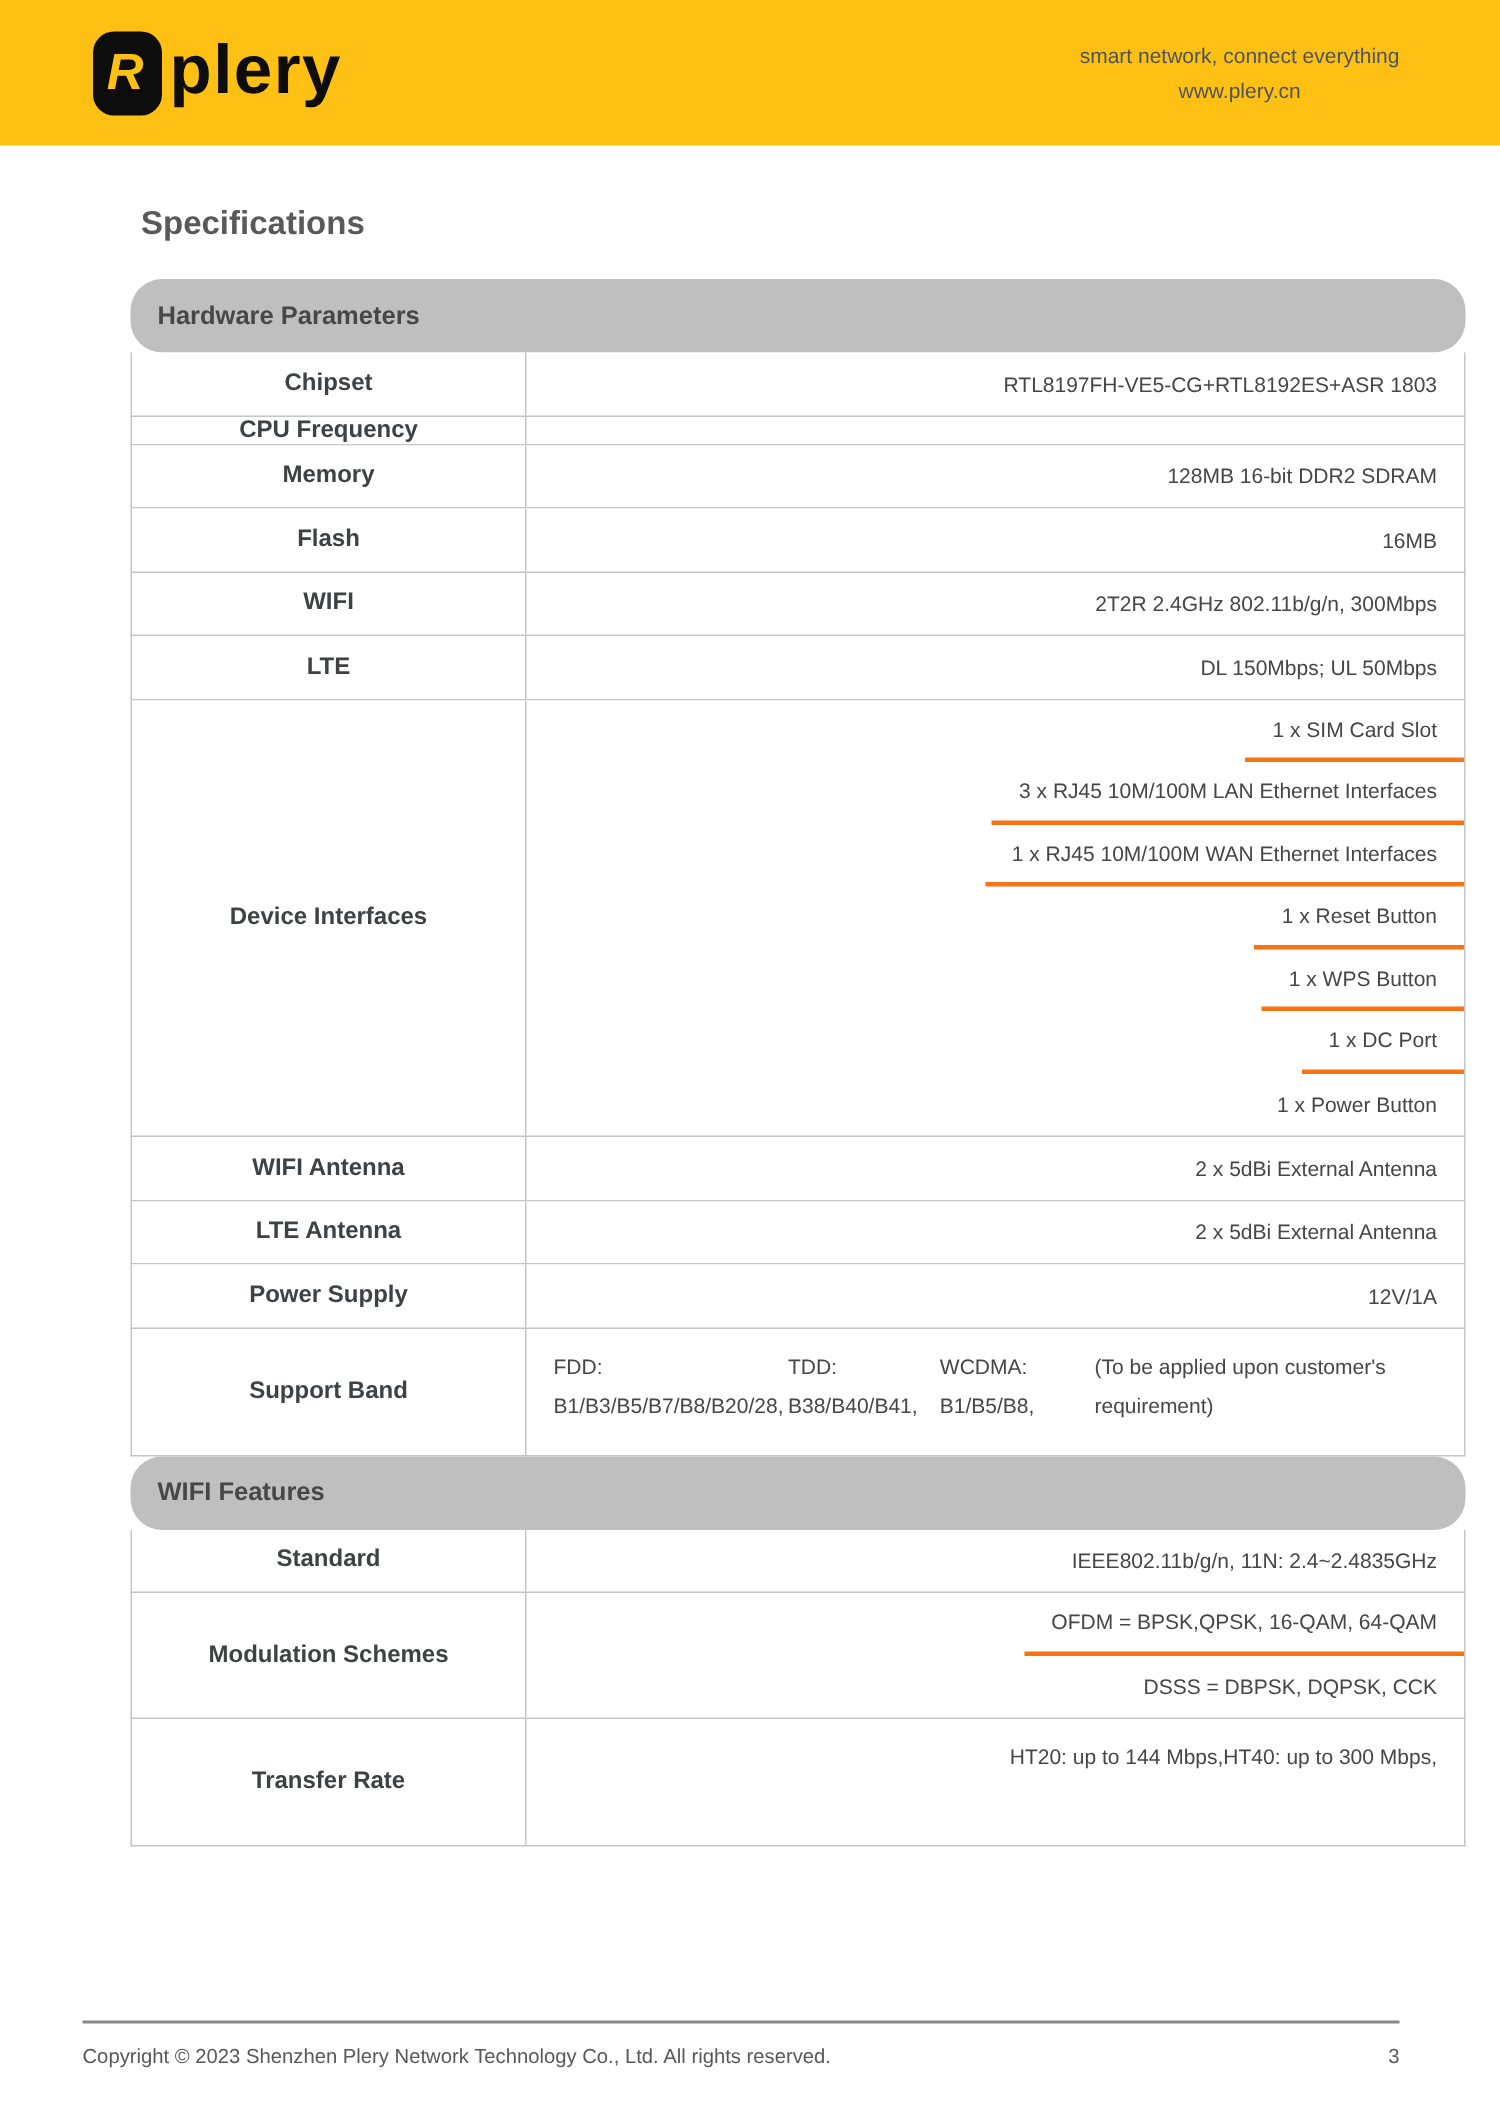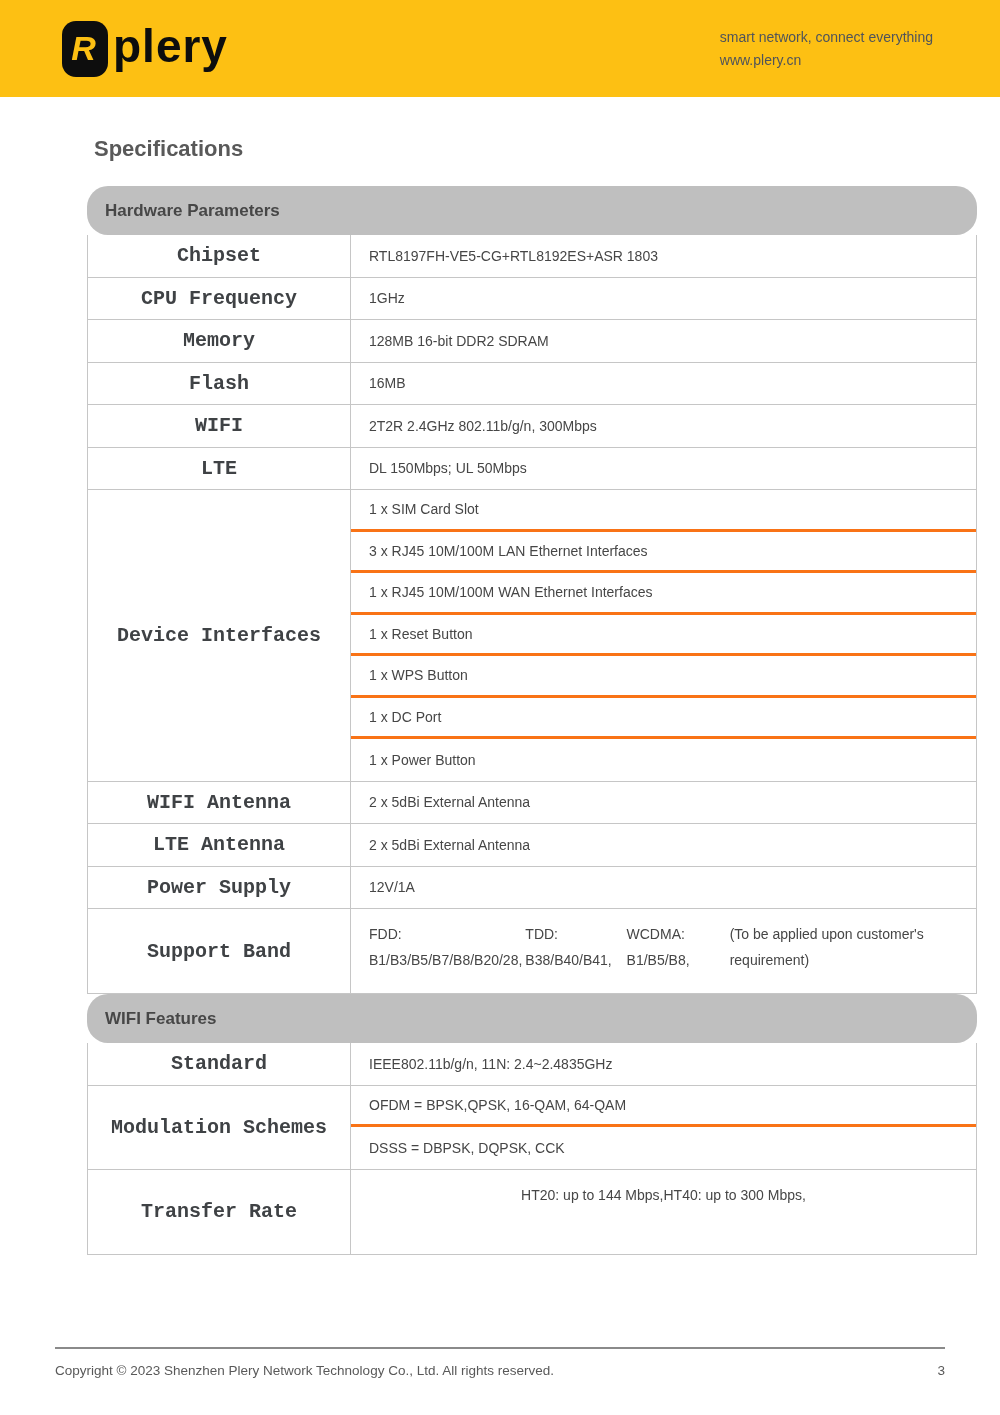--- a/index.html
+++ b/index.html
@@ -27,21 +27,21 @@
     position:absolute; inset:0;
     display:flex; align-items:center; justify-content:center;
     color:#FDC013; font-size:34px; font-weight:bold; font-style:italic;
     padding-right:3px;
   }
   .logo-text {
     font-size:46px; font-weight:bold; color:#0d0d0d;
     margin-left:5px; letter-spacing:1px; line-height:1;
     padding-bottom:6px;
   }
-  .tagline { text-align:left; color:#50545A; font-size:14px; line-height:23px; }
+  .tagline { text-align:center; color:#50545A; font-size:14px; line-height:23px; }
 
   
   .content { margin:0 87px; }
   .page-title {
     margin:38px 0 24px 7px;
     font-size:22px; line-height:27px; font-weight:bold; color:#595959;
   }
 
   
   .spec-table { width:890px; }
@@ -52,41 +52,40 @@
   }
   .t-row {
     display:flex;
     border-left:1px solid #C6C6C6; border-right:1px solid #C6C6C6;
     border-bottom:1px solid #C6C6C6;
     background:#ffffff;
   }
   .lbl {
     flex:0 0 263px; width:263px;
     display:flex; align-items:center; justify-content:center;
-    text-align:center; font-weight:bold; font-size:20px; color:#3F4245;
+    text-align:center; font-weight:bold; font-size:16px; color:#3F4245;
     border-right:1px solid #C6C6C6;
     padding:0 10px;
-    font-family:Liberation Mono, monospace;
-  }
-  .vals { flex:1; display:flex; flex-direction:column; }
+  }
+  .vals { flex:1; display:flex; flex-direction:column;align-items:flex-end; }
   .v-sub {
     height:41.5px;
     display:flex; align-items:center;
     padding:0 18px; font-size:14px; color:#464646;
     border-bottom:3px solid #f97316;
   }
   .v-sub:last-child { border-bottom:none; }
   .v-lines {
     display:flex; flex-direction:row; justify-content:center;
     min-height:84px; padding:12px 18px;
     font-size:14px; color:#464646; line-height:26px;
   }
 
   
-  .footer { position:absolute; left:55px; right:55px; top:1347px; }
+  .footer { position:absolute; left:55px; right:67px; top:1347px; }
   .footer-line { height:2px; background:#8a8a8a; }
   .footer-row {
     display:flex; justify-content:space-between; align-items:baseline;
     margin-top:14px; font-size:13.5px; color:#595959;
   }
 </style>
 </head>
 <body>
 
 <header class="banner">
@@ -107,23 +106,20 @@
   <div class="spec-table">
       <div class="sec-header">Hardware Parameters</div>
       <div class="t-row">
         <div class="lbl">Chipset</div>
         <div class="vals">
           <div class="v-sub">RTL8197FH-VE5-CG+RTL8192ES+ASR 1803</div>
         </div>
       </div>
       <div class="t-row">
         <div class="lbl">CPU Frequency</div>
-        <div class="vals">
-          <div class="v-sub">1GHz</div>
-        </div>
       </div>
       <div class="t-row">
         <div class="lbl">Memory</div>
         <div class="vals">
           <div class="v-sub">128MB 16-bit DDR2 SDRAM</div>
         </div>
       </div>
       <div class="t-row">
         <div class="lbl">Flash</div>
         <div class="vals">

